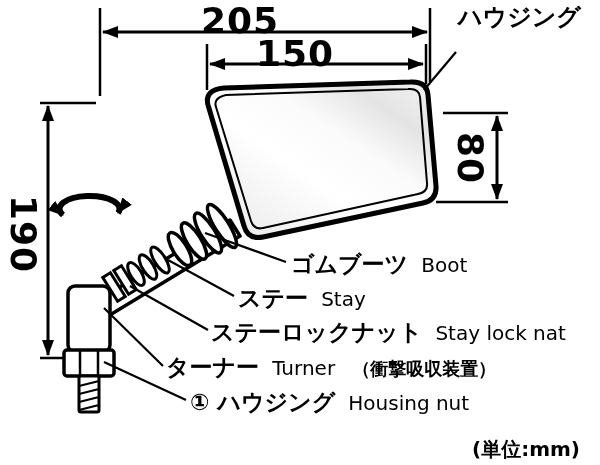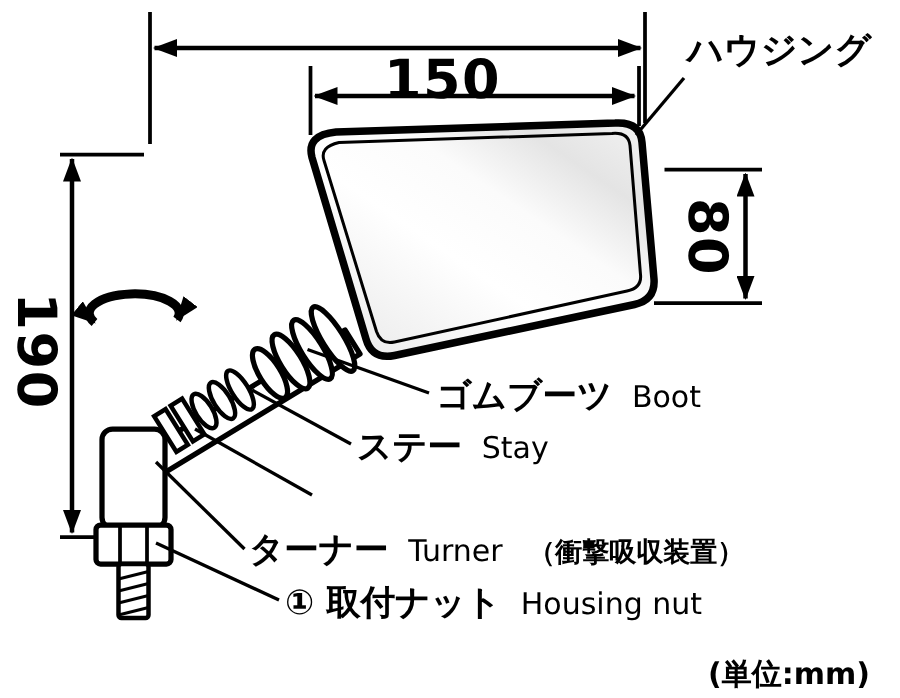--- a/index.html
+++ b/index.html
@@ -108,48 +108,53 @@
     <g stroke="#000" stroke-width="2.2">
       <line x1="456" y1="52" x2="424" y2="90"></line>
       <line x1="286" y1="262" x2="205" y2="233"></line>
       <line x1="234" y1="296" x2="168" y2="260"></line>
       <line x1="208" y1="330" x2="130" y2="286"></line>
       <line x1="163" y1="366" x2="104" y2="308"></line>
       <line x1="186" y1="400" x2="104" y2="362"></line>
     </g>
   </svg>
 
+  <div class="dim" style="left:175px;top:0px;width:130px;">205</div>
 
   <div class="dim" style="left:230px;top:33px;width:130px;">150</div>
 
   <div class="dim rot90" style="left:442px;top:140px;width:62px;height:36px;">80</div>
 
   <div class="dim rot90" style="left:-10px;top:213px;width:72px;height:36px;">190</div>
 
-  <div class="lbl housing-block" style="left:458px;top:20px;">
+  <div class="lbl housing-block" style="left:458px;top:4px;">
     <span class="jp">ハウジング</span>
   </div>
 
   <div class="lbl" style="left:291px;top:252px;">
     <span class="jp">ゴムブーツ</span>
     <span class="en">Boot</span>
   </div>
 
   <div class="lbl" style="left:238px;top:286px;">
     <span class="jp">ステー</span>
     <span class="en">Stay</span>
   </div>
 
+  <div class="lbl" style="left:211px;top:320px;">
+    <span class="jp">ステーロックナット</span>
+    <span class="en">Stay lock nat</span>
+  </div>
 
   <div class="lbl" style="left:166px;top:355px;">
     <span class="jp">ターナー</span>
     <span class="en">Turner</span>
     <span class="note">（衝撃吸収装置）</span>
   </div>
 
   <div class="lbl" style="left:190px;top:390px;">
-    <span class="jp">① 取付ナット</span>
+    <span class="jp">① ハウジング</span>
     <span class="en">Housing nut</span>
   </div>
 
   <div class="lbl unit" style="left:472px;top:439px;">(単位:mm)</div>
 
 </div>
 
 </body></html>

